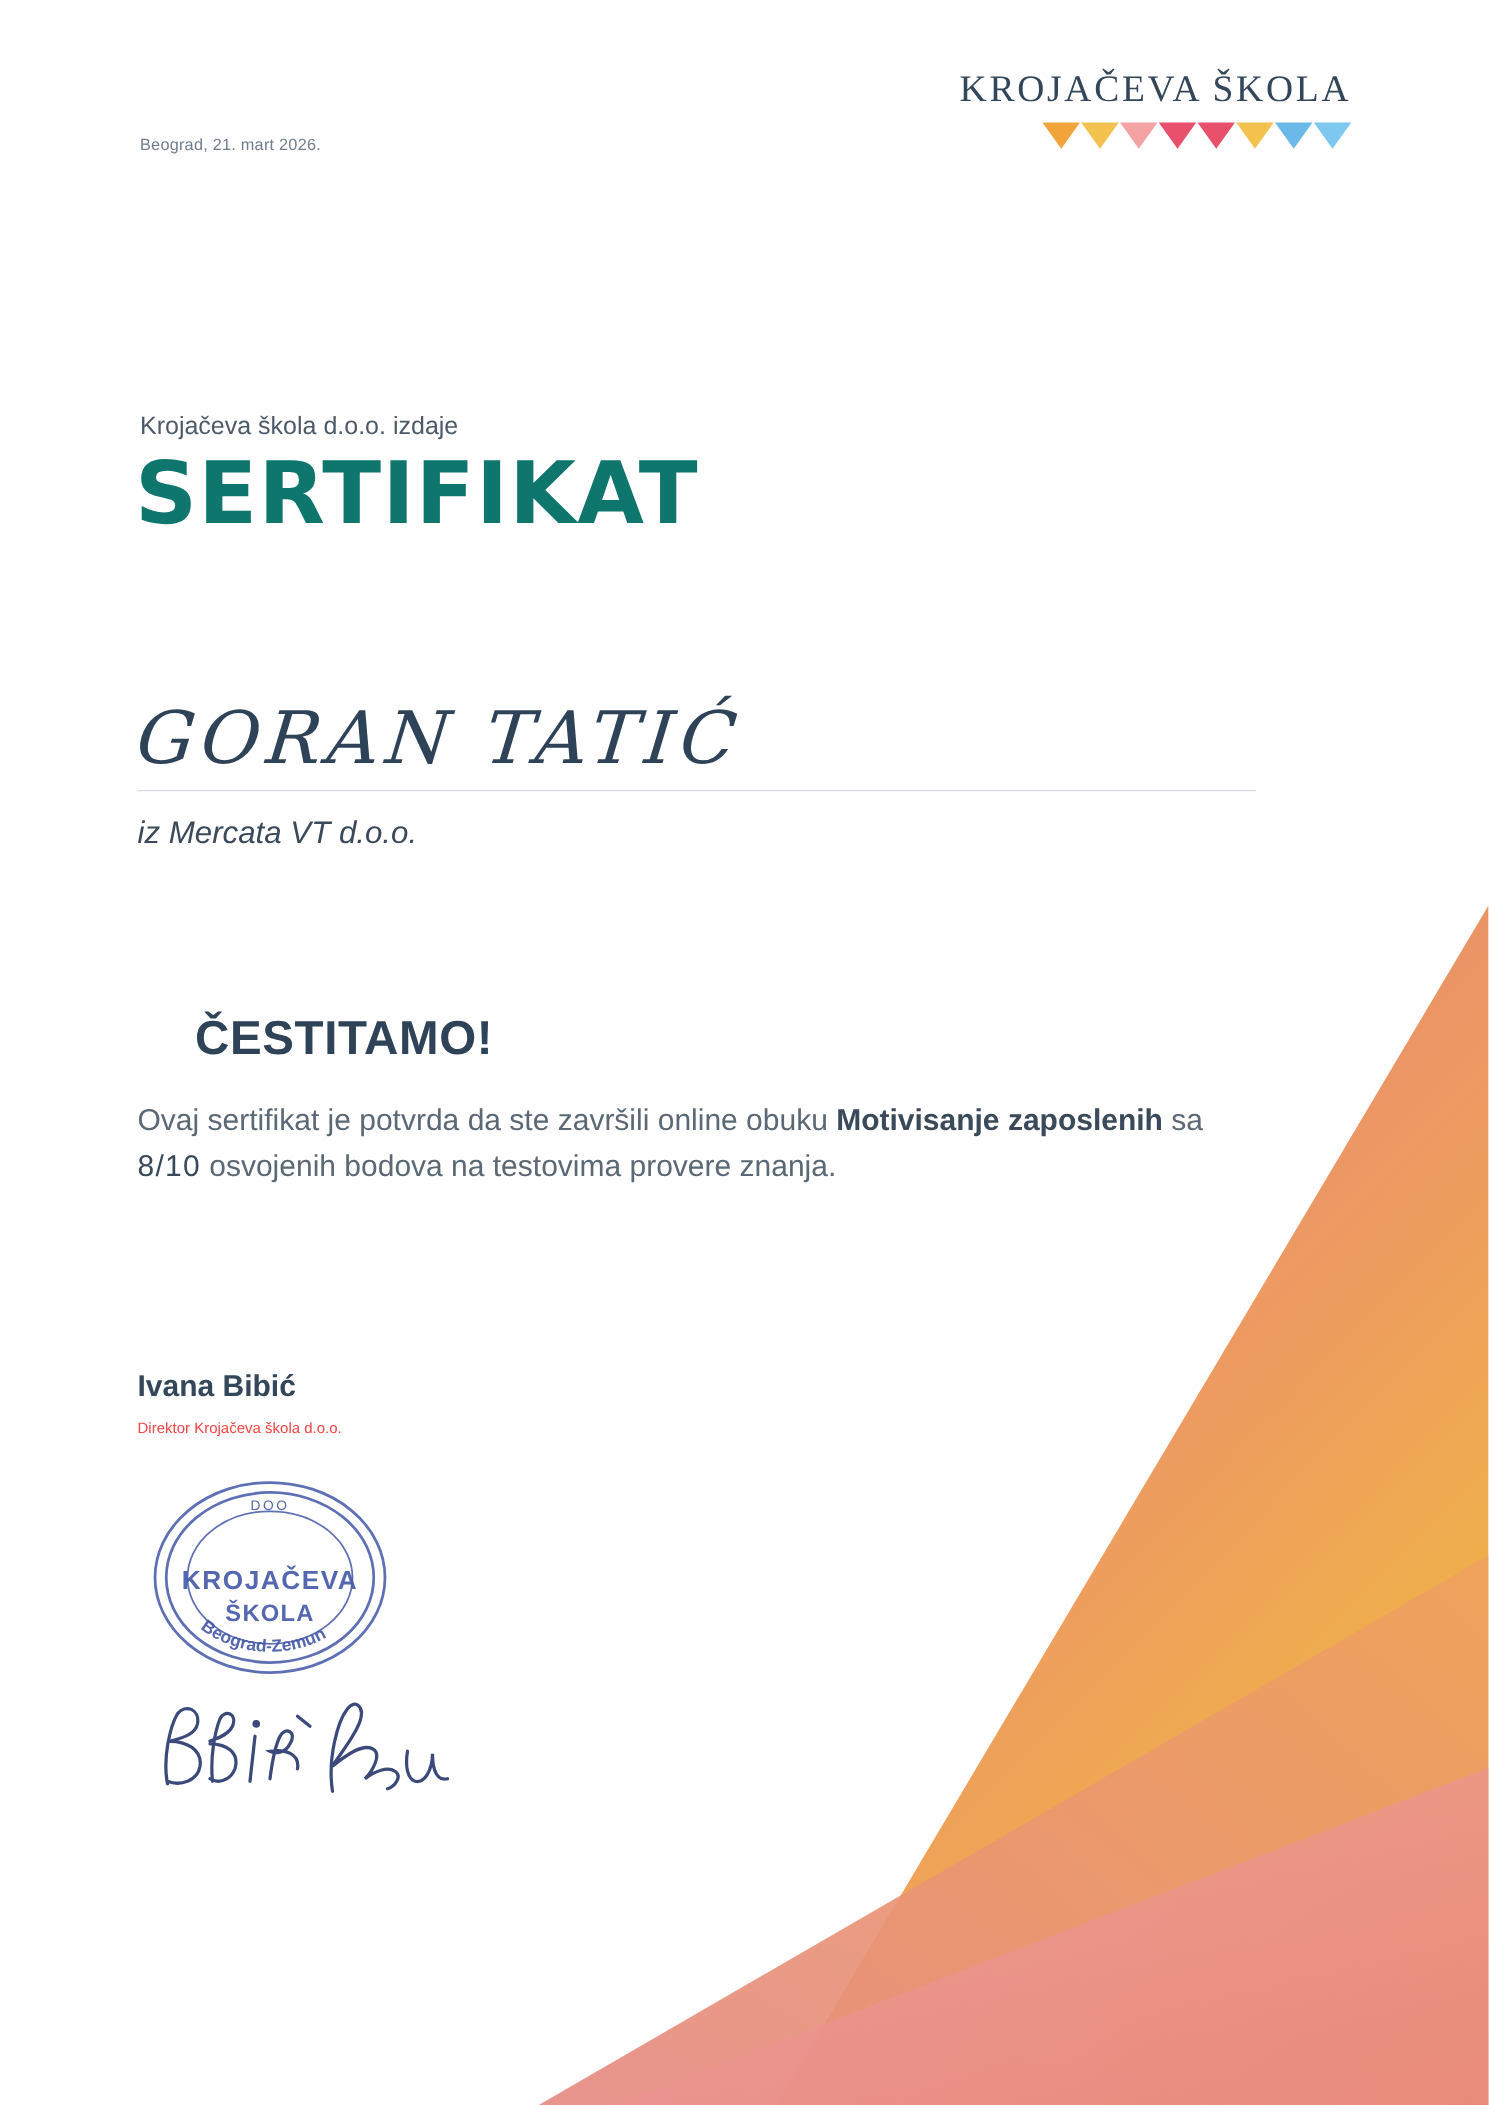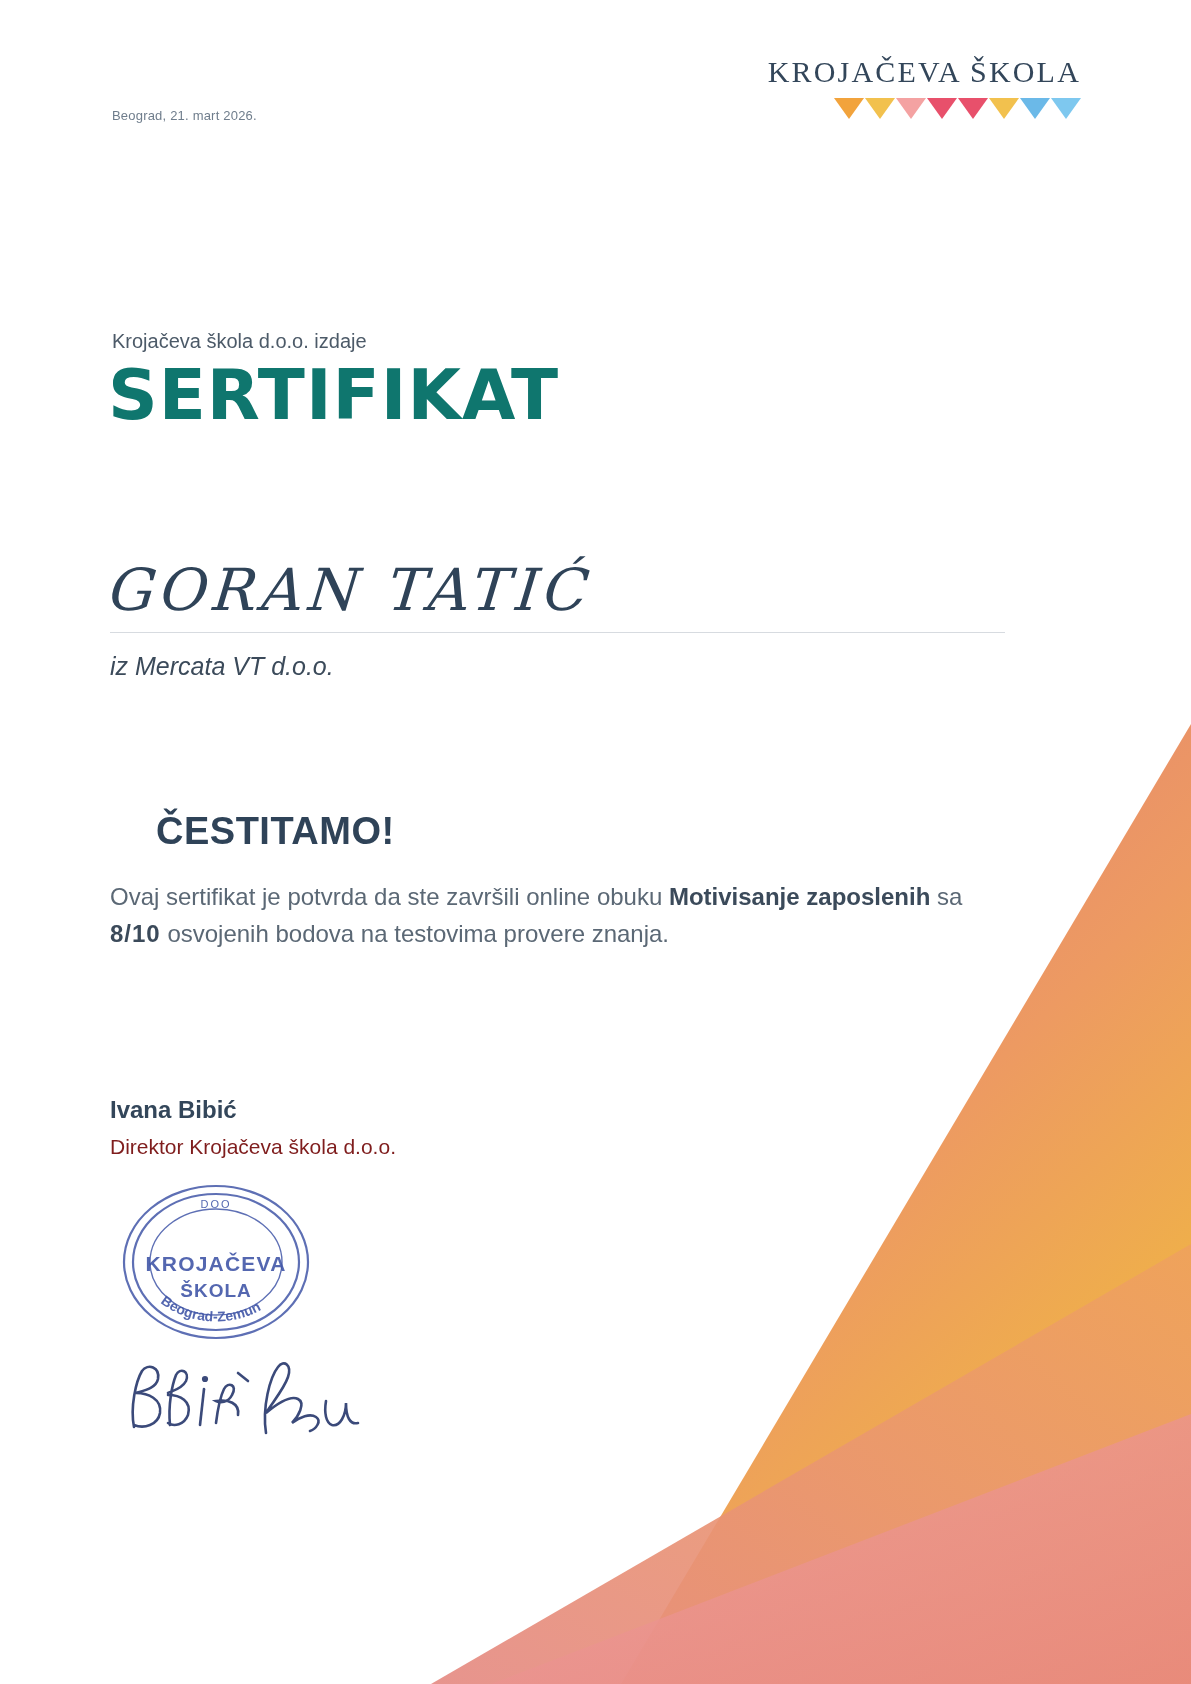--- a/index.html
+++ b/index.html
@@ -136,39 +136,39 @@
     font-size: 24px;
     line-height: 1.55;
     color: #5b6875;
   }
   .body-text b {
     color: #3b4a5a;
     font-weight: bold;
   }
   .score {
     color: #3b4a5a;
-    font-weight: bold;
+    font-weight: normal;
     letter-spacing: 1px;
   }
 
   
   .sig-name {
     position: absolute;
     left: 110px;
     top: 1096px;
     font-size: 24px;
     font-weight: bold;
     color: #33465a;
   }
   .sig-role {
     position: absolute;
     left: 110px;
     top: 1135px;
-    font-size: 21px;
-    color: #7f1d1d;
+    font-size: 12px;
+    color: #ef4444;
   }
 
   
   .stamp {
     position: absolute;
     left: 116px;
     top: 1178px;
     width: 200px;
     height: 168px;
   }

